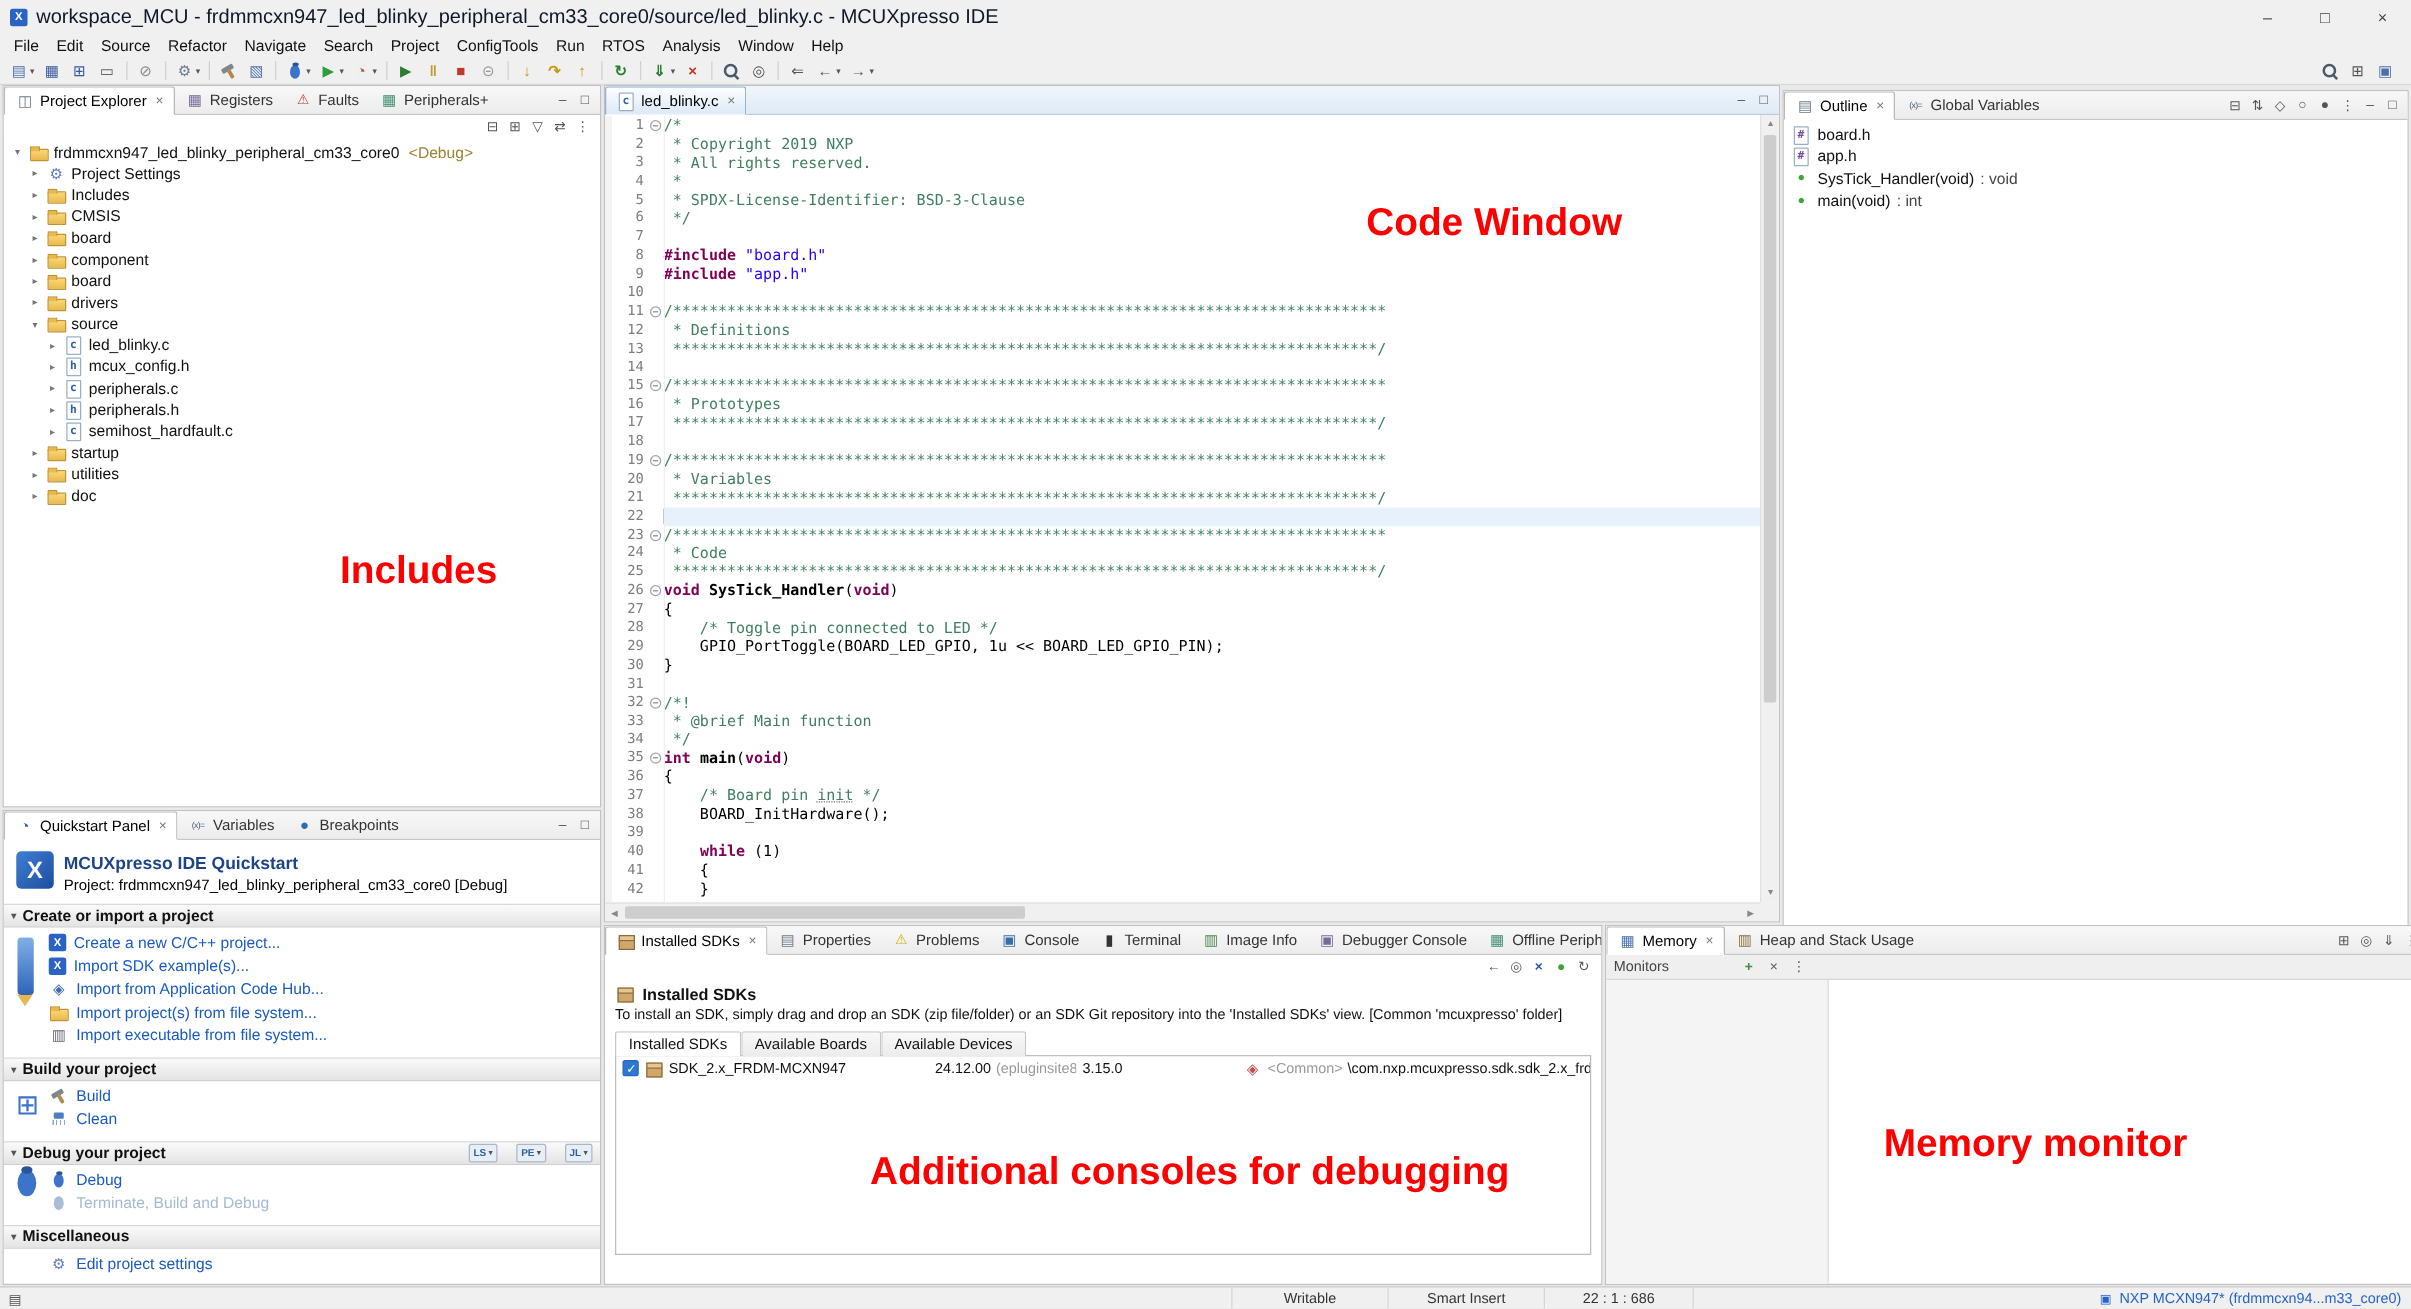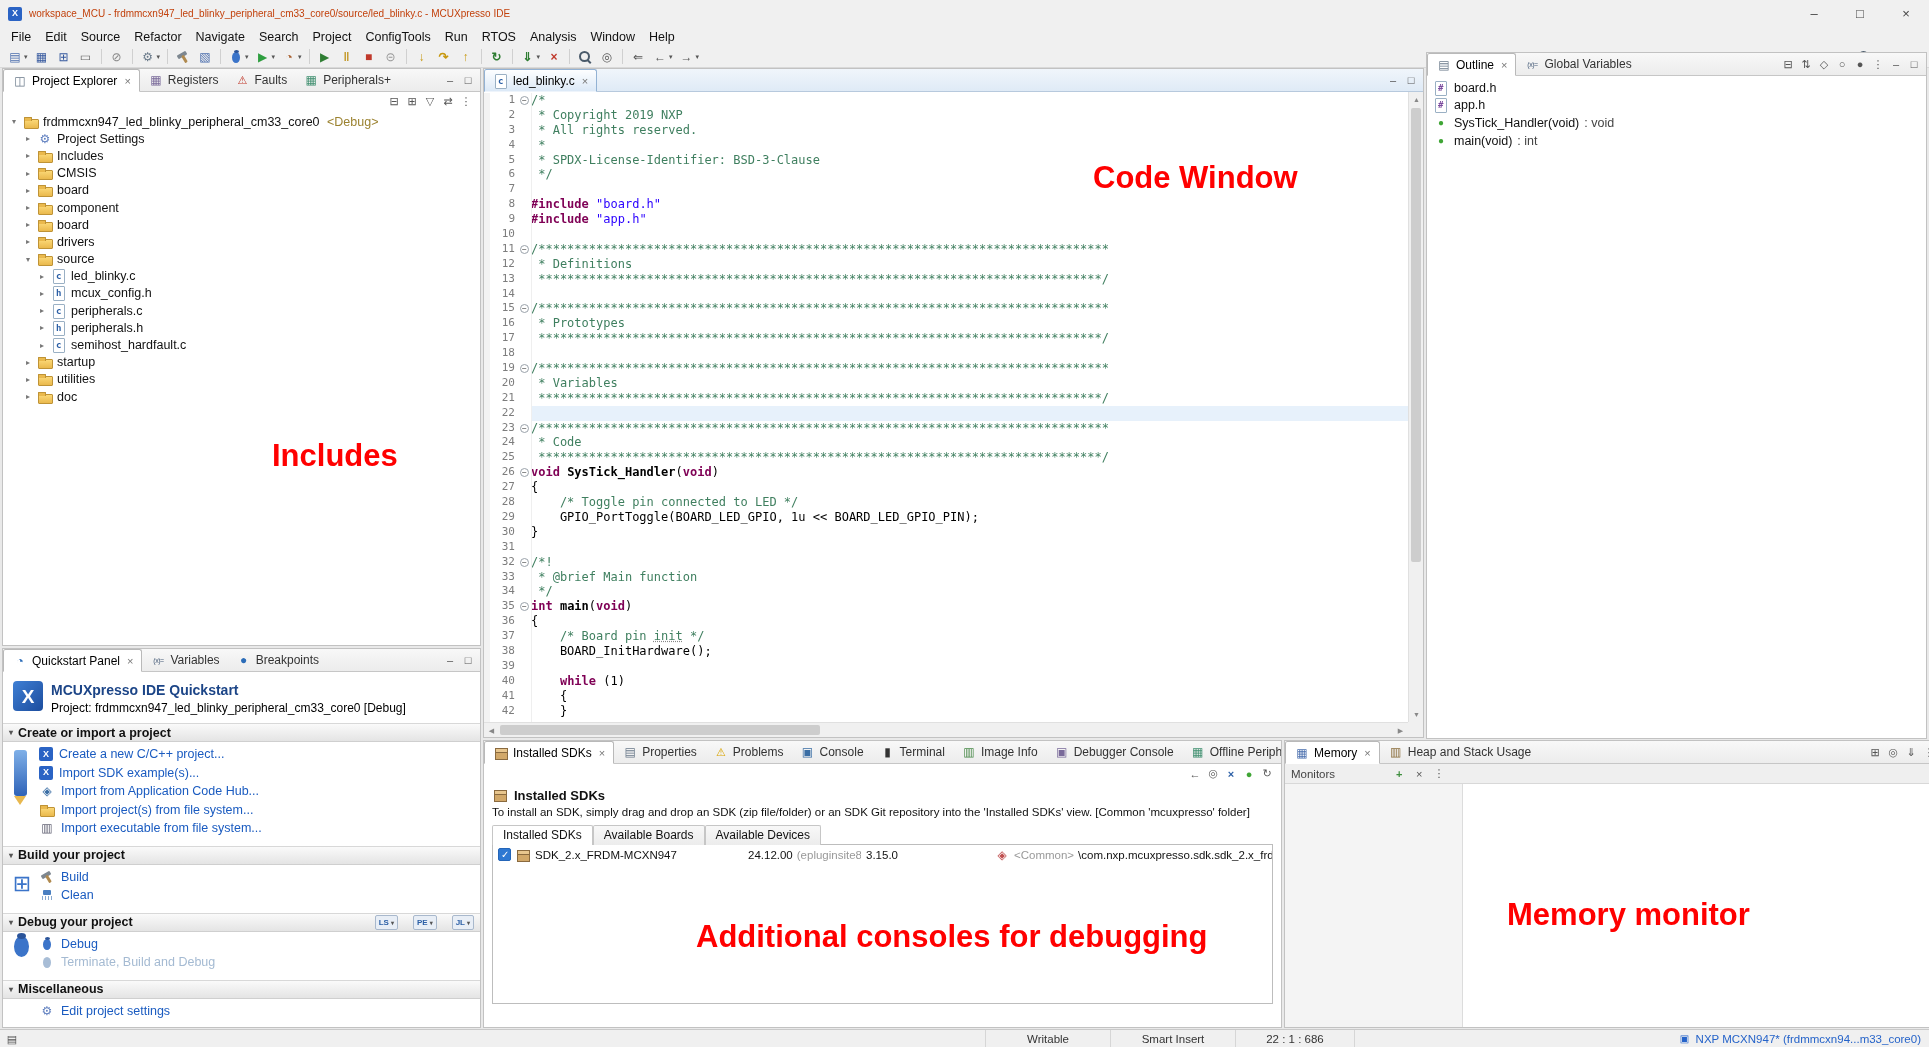--- a/index.html
+++ b/index.html
@@ -1,21 +1,21 @@
 <!DOCTYPE html>
 <html><head>
 <meta charset="utf-8">
 <style>
   *{box-sizing:border-box;margin:0;padding:0}
   html,body{width:1929px;height:1047px;overflow:hidden}
   body{position:relative;background:#e9e9e9;font-family:"Liberation Sans",sans-serif;font-size:12.5px;color:#111}
 
   
   .titlebar{position:absolute;left:0;top:0;right:0;height:27px;background:#f0f0f0;display:flex;align-items:center;padding-left:8px;gap:7px}
-  .title-text{font-size:10px;color:#c2410c}
+  .title-text{font-size:16px;color:#0f172a}
   .win-controls{margin-left:auto;display:flex;height:100%}
   .winbtn{width:46px;display:flex;align-items:center;justify-content:center;font-size:13px;color:#444}
   .menubar{position:absolute;left:0;top:27px;right:0;height:19px;background:#f0f0f0;display:flex;align-items:center;padding-left:4px}
   .menu-item{padding:0 7px;font-size:12.5px;color:#111}
   .toolbar{position:absolute;left:0;top:46px;right:0;height:22px;background:#f0f0f0;border-bottom:1px solid #d9d9d9;display:flex;align-items:center;padding-left:4px}
   .tbleft{display:flex;align-items:center}
   .tbright{margin-left:auto;display:flex;align-items:center;padding-right:10px}
   .tbtn{display:inline-flex;align-items:center;height:20px;padding:0 2px;margin:0 1px}
   .dd{font-size:7px;color:#555;margin-left:1px}
   .tb-sep{width:1px;height:15px;background:#d0d0d0;margin:0 4px;display:inline-block}
@@ -159,21 +159,21 @@
   .sarr{position:absolute;width:15px;height:15px;display:flex;align-items:center;justify-content:center;color:#888;font-size:7px}
   .sarr.up{top:0}.sarr.up::before{content:"▲"}
   .sarr.dn{bottom:0}.sarr.dn::before{content:"▼"}
   .hscroll{position:absolute;left:0;right:15px;bottom:0;height:15px;background:#f0f0f0;border-top:1px solid #e0e0e0}
   .hthumb{position:absolute;top:2px;bottom:2px;left:16px;width:320px;background:#cdcdcd;border-radius:2px}
   .sarr.lf{left:0;top:0}.sarr.lf::before{content:"◀"}
   .sarr.rt{right:0;top:0}.sarr.rt::before{content:"▶"}
   .scorner{position:absolute;right:0;bottom:0;width:15px;height:15px;background:#f0f0f0}
 
   
-  #outline{left:1426px;top:52px;width:501px;height:687px}
+  #outline{left:1426px;top:72px;width:501px;height:687px}
   .olist{padding-top:3px}
   .orow{height:17.6px;display:flex;align-items:center;gap:5px;padding-left:6px;font-size:12.5px}
   .otype{color:#444}
 
   
   #console{left:483px;top:740px;width:799px;height:288px}
   .co-content{padding:1px 8px}
   .co-header{display:flex;align-items:center;gap:6px;font-weight:bold;font-size:13px;margin:3px 0 3px}
   .co-desc{font-size:11.5px;white-space:nowrap;overflow:hidden}
   .inner-tabs{display:flex;margin-top:7px;position:relative;z-index:2}

